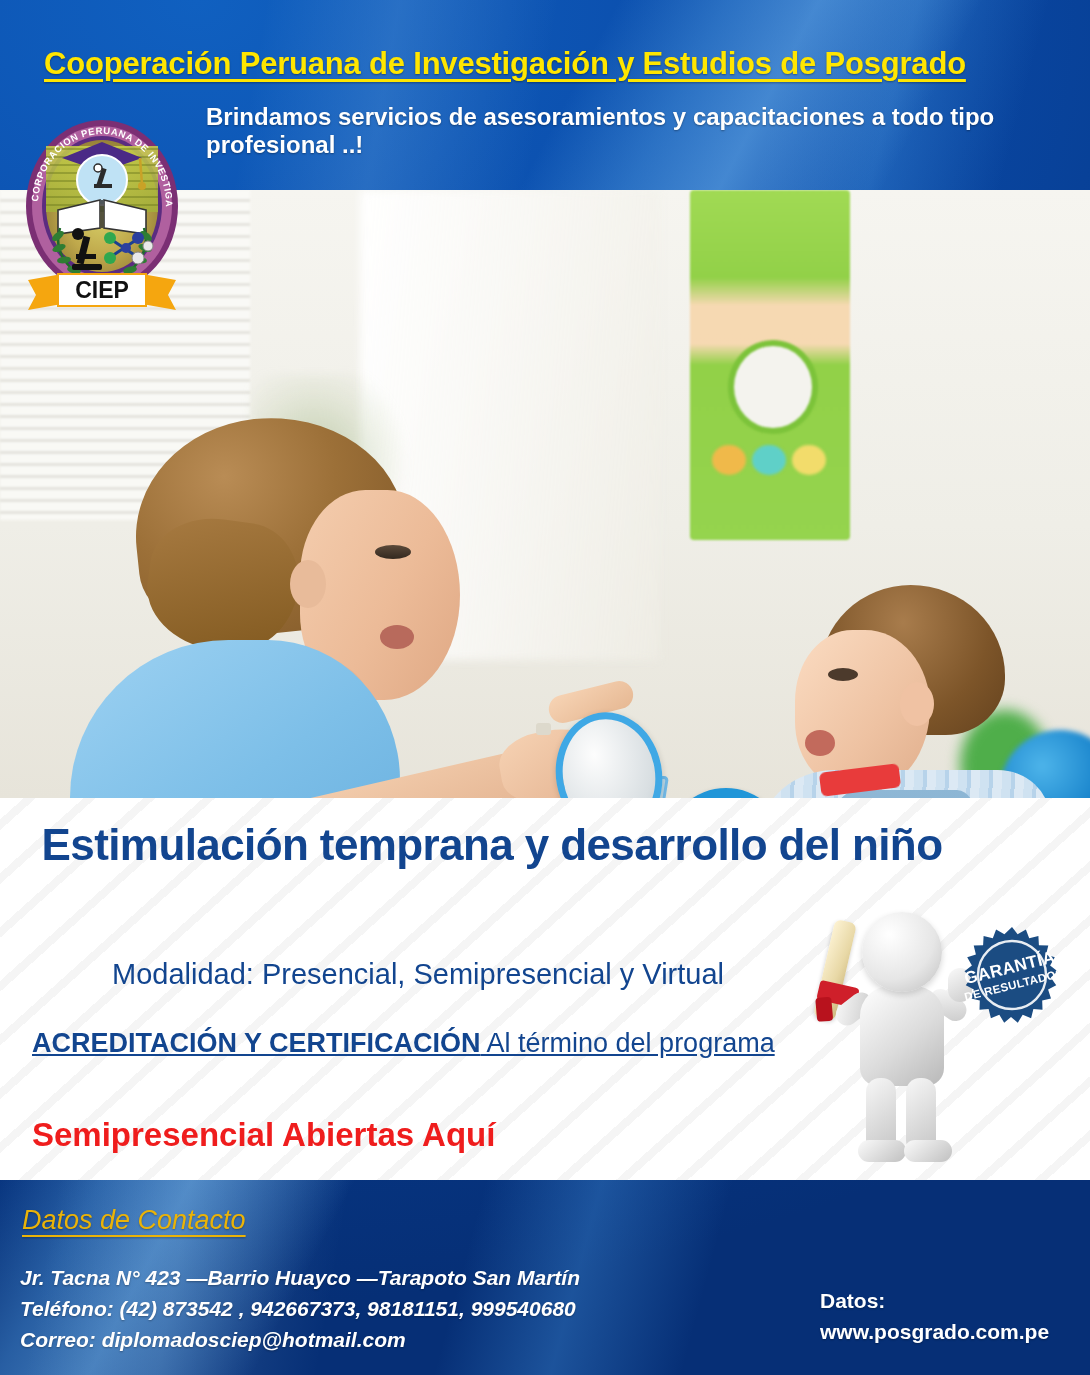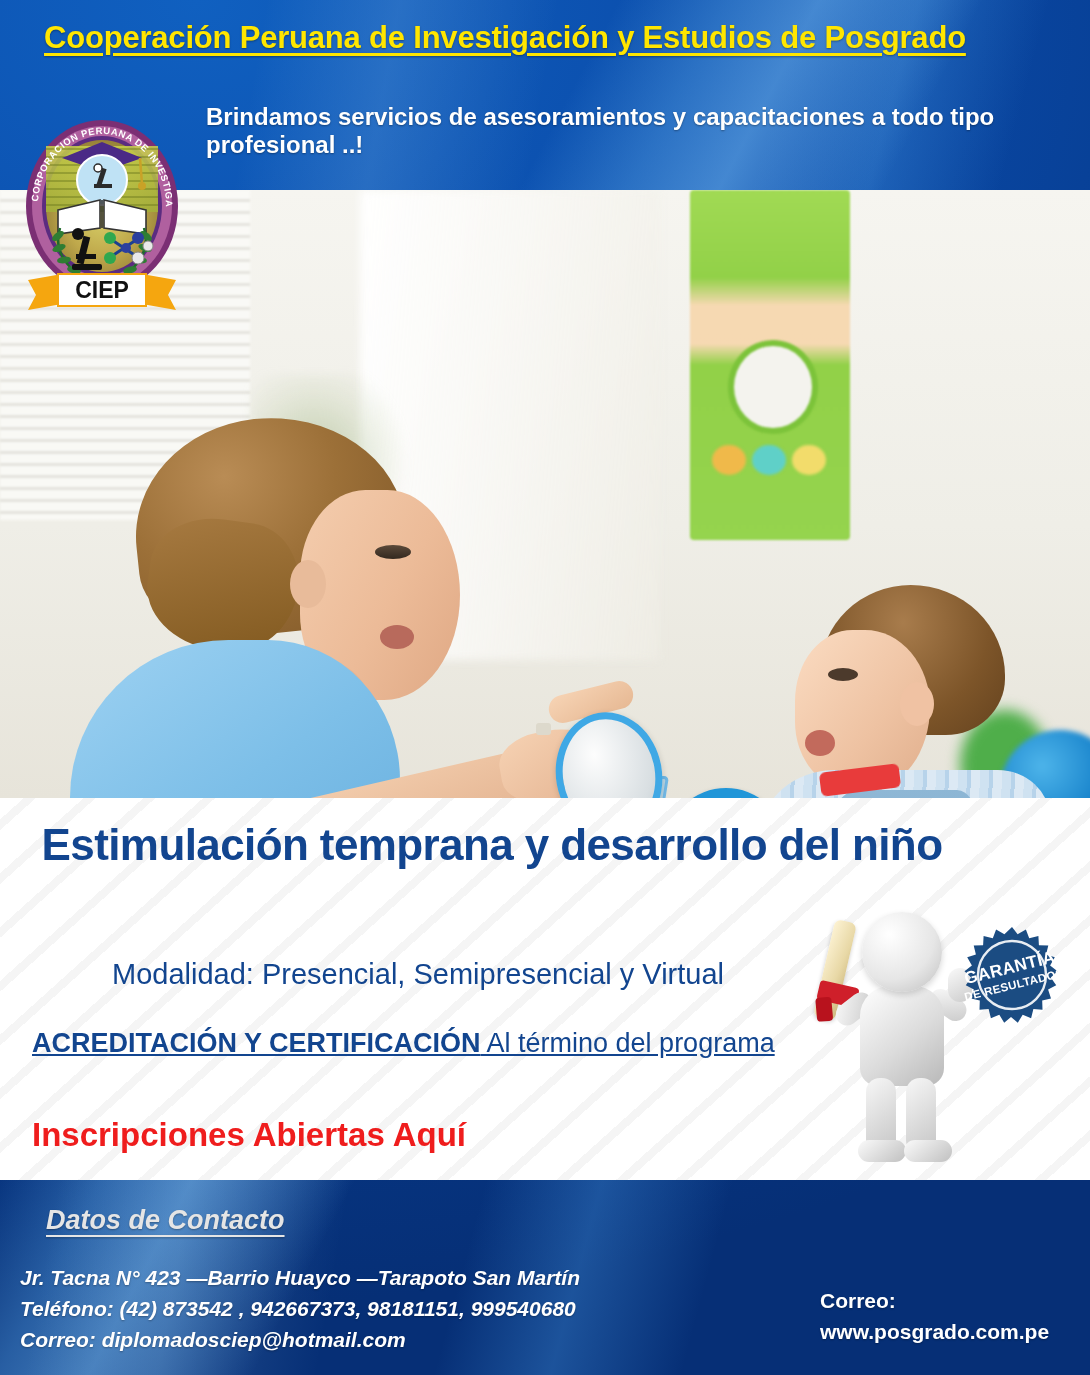--- a/index.html
+++ b/index.html
@@ -21,21 +21,21 @@
       radial-gradient(150% 95% at 18% 0%, #1060c0 0%, #0a4aa8 38%, #073d91 64%, #062f76 100%);
   }
   .bluebg:after{
     content:"";position:absolute;inset:0;
     background:linear-gradient(100deg, rgba(255,255,255,0) 20%, rgba(160,215,255,.18) 30%, rgba(255,255,255,0) 42%);
   }
 
   
   .header{position:absolute;left:0;top:0;width:1090px;height:192px;z-index:5;}
   .org-title{
-    position:absolute;left:44px;top:20px;width:1020px;
+    position:absolute;left:44px;top:46px;width:1020px;
     font-size:31px;font-weight:bold;color:#ffe600;
     letter-spacing:-.2px;white-space:nowrap;
     text-decoration:underline;text-underline-offset:5px;
     text-shadow:0 1px 2px rgba(0,0,0,.35);
   }
   .tagline{
     position:absolute;left:206px;top:103px;width:860px;
     font-size:24px;font-weight:bold;color:#ffffff;line-height:1.18;
     text-shadow:0 1px 2px rgba(0,0,0,.35);
   }
@@ -206,24 +206,23 @@
     border-radius:4px;transform:rotate(-18deg);background:#b8121d;}
 
   
   .seal{position:absolute;left:952px;top:925px;width:120px;height:120px;z-index:30;}
   .seal svg{display:block;}
 
   
   .footer{position:absolute;left:0;top:1180px;width:1090px;height:195px;z-index:25;}
   .contact-head{
     position:absolute;left:22px;top:25px;
-    font-size:27px;font-weight:bold;font-style:italic;color:#e5e5e5;
+    font-size:27px;font-weight:normal;font-style:italic;color:#eab308;
     text-decoration:underline;text-underline-offset:6px;
     text-shadow:0 1px 2px rgba(0,0,0,.3);
-    margin-left:24px;
   }
   .contact-lines{
     position:absolute;left:20px;top:82px;width:760px;
     font-size:21px;font-weight:bold;font-style:italic;color:#ffffff;line-height:1.48;
     text-shadow:0 1px 2px rgba(0,0,0,.3);
   }
   .web-block{
     position:absolute;left:820px;top:105px;width:250px;
     font-size:21px;font-weight:bold;color:#ffffff;line-height:1.48;
     text-shadow:0 1px 2px rgba(0,0,0,.3);
@@ -388,21 +387,21 @@
   <div class="content">
 
     <div class="course-title">Estimulación temprana y desarrollo del niño</div>
 
     <div class="modality">Modalidad: Presencial, Semipresencial y Virtual</div>
 
     <div class="accred">
       <b>ACREDITACIÓN Y CERTIFICACIÓN</b><span>   Al término del programa</span>
     </div>
 
-    <div class="enroll">Inscripciones Abiertas Aquí</div>
+    <div class="enroll">Semipresencial Abiertas Aquí</div>
 
     <div class="mascot">
       <div class="ms-scroll"></div>
       <div class="ms-ribbon"></div>
       <div class="ms-armL"></div>
       <div class="ms-armR"></div>
       <div class="ms-thumb"></div>
       <div class="ms-body"></div>
       <div class="ms-head"></div>
       <div class="ms-legL"></div>
@@ -426,18 +425,18 @@
   </div>
 
   <div class="footer">
     <div class="contact-head">Datos de Contacto</div>
     <div class="contact-lines">
       <div>Jr. Tacna N° 423 —Barrio Huayco —Tarapoto San Martín</div>
       <div>Teléfono: (42) 873542 , 942667373, 98181151, 999540680</div>
       <div>Correo: diplomadosciep@hotmail.com</div>
     </div>
     <div class="web-block">
-      <div>Correo:</div>
+      <div>Datos:</div>
       <div>www.posgrado.com.pe</div>
     </div>
   </div>
 
 </div>
 
 </body></html>

